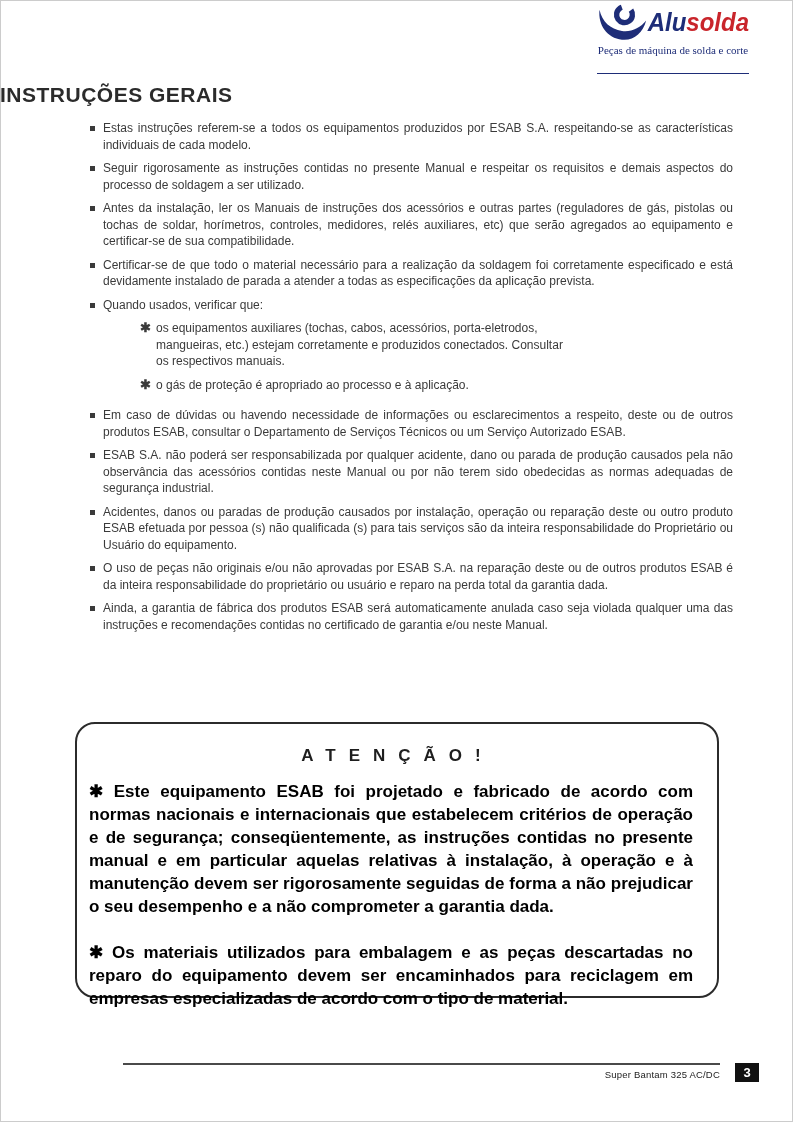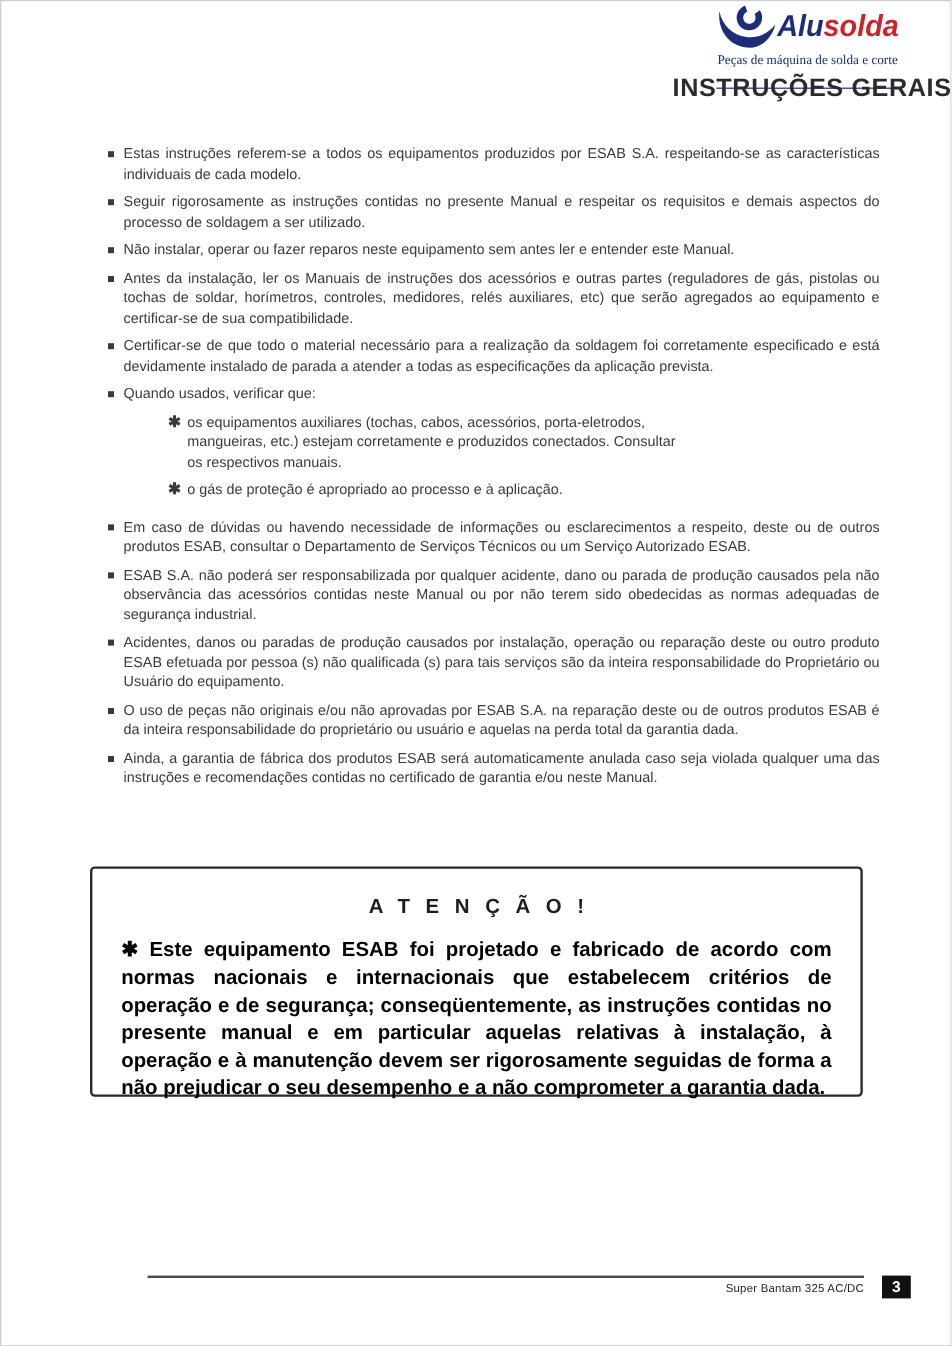--- a/index.html
+++ b/index.html
@@ -24,22 +24,22 @@
   .logo-word .alu { color:#1e2d78; }
   .logo-word .solda { color:#c9252b; }
   .logo-tagline {
     font-family:"Liberation Serif", serif;
     font-size:11px; color:#1e2d78; text-align:center; white-space:nowrap;
     padding-bottom:17px; border-bottom:1.5px solid #1e2d78; margin-top:1px;
   }
 
   
   .doc-title {
-    position:absolute; top:62px; left:0; width:100%;
-    text-align:right; font-size:21px; font-weight:bold; color:#2b2b2b;
+    position:absolute; top:83px; left:0; width:100%;
+    text-align:left; font-size:21px; font-weight:bold; color:#2b2b2b;
     letter-spacing:0.5px;
   }
 
   
   .content { position:absolute; top:120px; left:90px; width:643px; }
   .bullet { display:flex; margin-bottom:7px; }
   .bullet-marker {
     flex:0 0 13px; padding-top:6px;
   }
   .bullet-marker .sq {
@@ -50,23 +50,23 @@
   }
   .subs { margin:7px 0 0 37px; }
   .sub { display:flex; margin-bottom:7px; }
   .sub-marker { flex:0 0 16px; font-size:13px; line-height:16.5px; color:#3a3a3a; font-weight:bold; }
   .sub-text {
     font-size:12px; line-height:16.5px; color:#3a3a3a; white-space:pre-line; text-align:left;
   }
 
   
   .attention {
-    position:absolute; top:722px; left:75px; width:644px; height:192px;
-    box-sizing:border-box; border:2px solid #2b2b2b; border-radius:4px;
-    padding:16px 24px 16px 24px; background:#fff;
+    position:absolute; top:722px; left:75px; width:644px; height:276px;
+    box-sizing:border-box; border:2px solid #2b2b2b; border-radius:20px;
+    padding:16px 24px 16px 12px; background:#fff;
   }
   .attention-title {
     text-align:center; font-size:17px; font-weight:bold; color:#1e1e1e;
     letter-spacing:13px; text-indent:13px; margin-top:6px; margin-bottom:14px;
   }
   .attention-para {
     font-size:17px; font-weight:bold; color:#000000; line-height:23px;
     text-align:justify; margin:0;
   }
   .attention-para + .attention-para { margin-top:23px; }
@@ -118,26 +118,20 @@
     <div class="bullet-text">Estas instruções referem-se a todos os equipamentos produzidos por ESAB S.A. respeitando-se as características individuais de cada modelo.</div>
   </div>
 
   <div class="bullet">
     <span class="bullet-marker">
         <span class="sq"></span>
       </span>
     <div class="bullet-text">Seguir rigorosamente as instruções contidas no presente Manual e respeitar os requisitos e demais aspectos do processo de soldagem a ser utilizado.</div>
   </div>
 
-  <div class="bullet">
-    <span class="bullet-marker">
-        <span class="sq"></span>
-      </span>
-    <div class="bullet-text">Não instalar, operar ou fazer reparos neste equipamento sem antes ler e entender este Manual.</div>
-  </div>
 
   <div class="bullet">
     <span class="bullet-marker">
         <span class="sq"></span>
       </span>
     <div class="bullet-text">Antes da instalação, ler os Manuais de instruções dos acessórios e outras partes (reguladores de gás, pistolas ou tochas de soldar, horímetros, controles, medidores, relés auxiliares, etc) que serão agregados ao equipamento e certificar-se de sua compatibilidade.</div>
   </div>
 
   <div class="bullet">
     <span class="bullet-marker">
@@ -185,32 +179,33 @@
     <span class="bullet-marker">
         <span class="sq"></span>
       </span>
     <div class="bullet-text">Acidentes, danos ou paradas de produção causados por instalação, operação ou reparação deste ou outro produto ESAB efetuada por pessoa (s) não qualificada (s) para tais serviços são da inteira responsabilidade do Proprietário ou Usuário do equipamento.</div>
   </div>
 
   <div class="bullet">
     <span class="bullet-marker">
         <span class="sq"></span>
       </span>
-    <div class="bullet-text">O uso de peças não originais e/ou não aprovadas por ESAB S.A. na reparação deste ou de outros produtos ESAB é da inteira responsabilidade do proprietário ou usuário e aquelas na perda total da garantia dada.</div>
+    <div class="bullet-text">O uso de peças não originais e/ou não aprovadas por ESAB S.A. na reparação deste ou de outros produtos ESAB é da inteira responsabilidade do proprietário ou usuário e reparo na perda total da garantia dada.</div>
   </div>
 
   <div class="bullet">
     <span class="bullet-marker">
         <span class="sq"></span>
       </span>
     <div class="bullet-text">Ainda, a garantia de fábrica dos produtos ESAB será automaticamente anulada caso seja violada qualquer uma das instruções e recomendações contidas no certificado de garantia e/ou neste Manual.</div>
   </div>
 
 </div>
 
 <div class="attention">
   <div class="attention-title">ATENÇÃO!</div>
   <p class="attention-para">✱  Este equipamento ESAB foi projetado e fabricado de acordo com normas nacionais e internacionais que estabelecem critérios de operação e de segurança; conseqüentemente, as instruções contidas no presente manual e em particular aquelas relativas à instalação, à operação e à manutenção devem ser rigorosamente seguidas de forma a não prejudicar o seu desempenho e a não comprometer a garantia dada.</p>
+  <p class="attention-para">✱  Os materiais utilizados para embalagem e as peças descartadas no reparo do equipamento devem ser encaminhados para reciclagem em empresas especializadas de acordo com o tipo de material.</p>
 </div>
 
 <div class="footer-rule"></div>
 <div class="footer-model">Super Bantam 325 AC/DC</div>
 <div class="footer-pagenum">3</div>
 
 </body></html>

